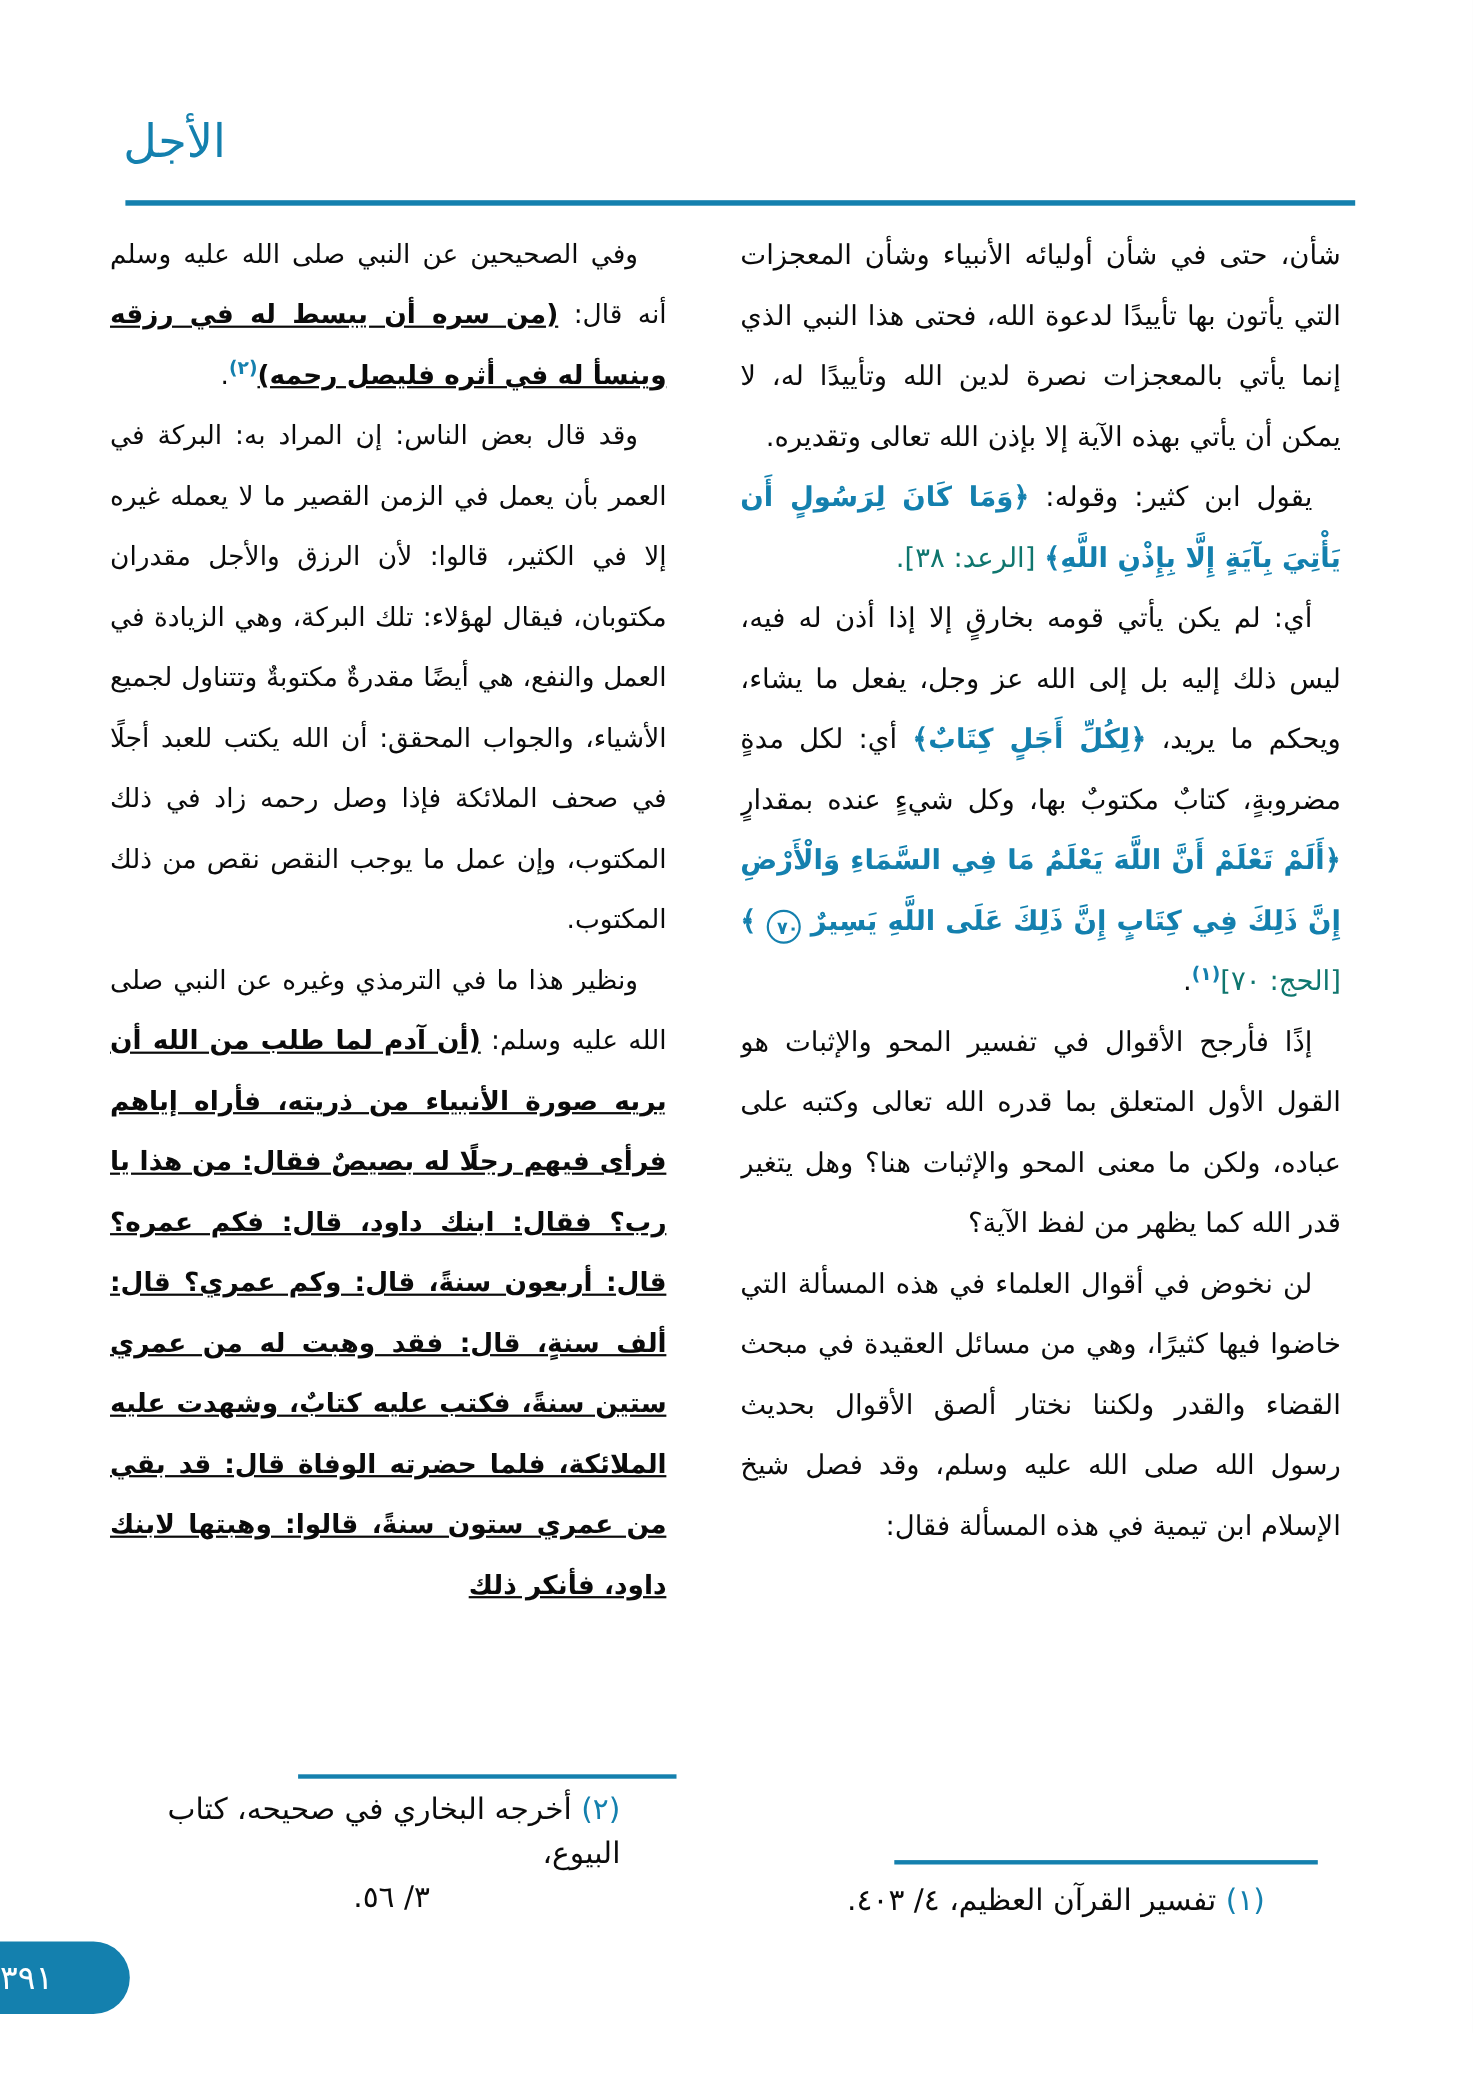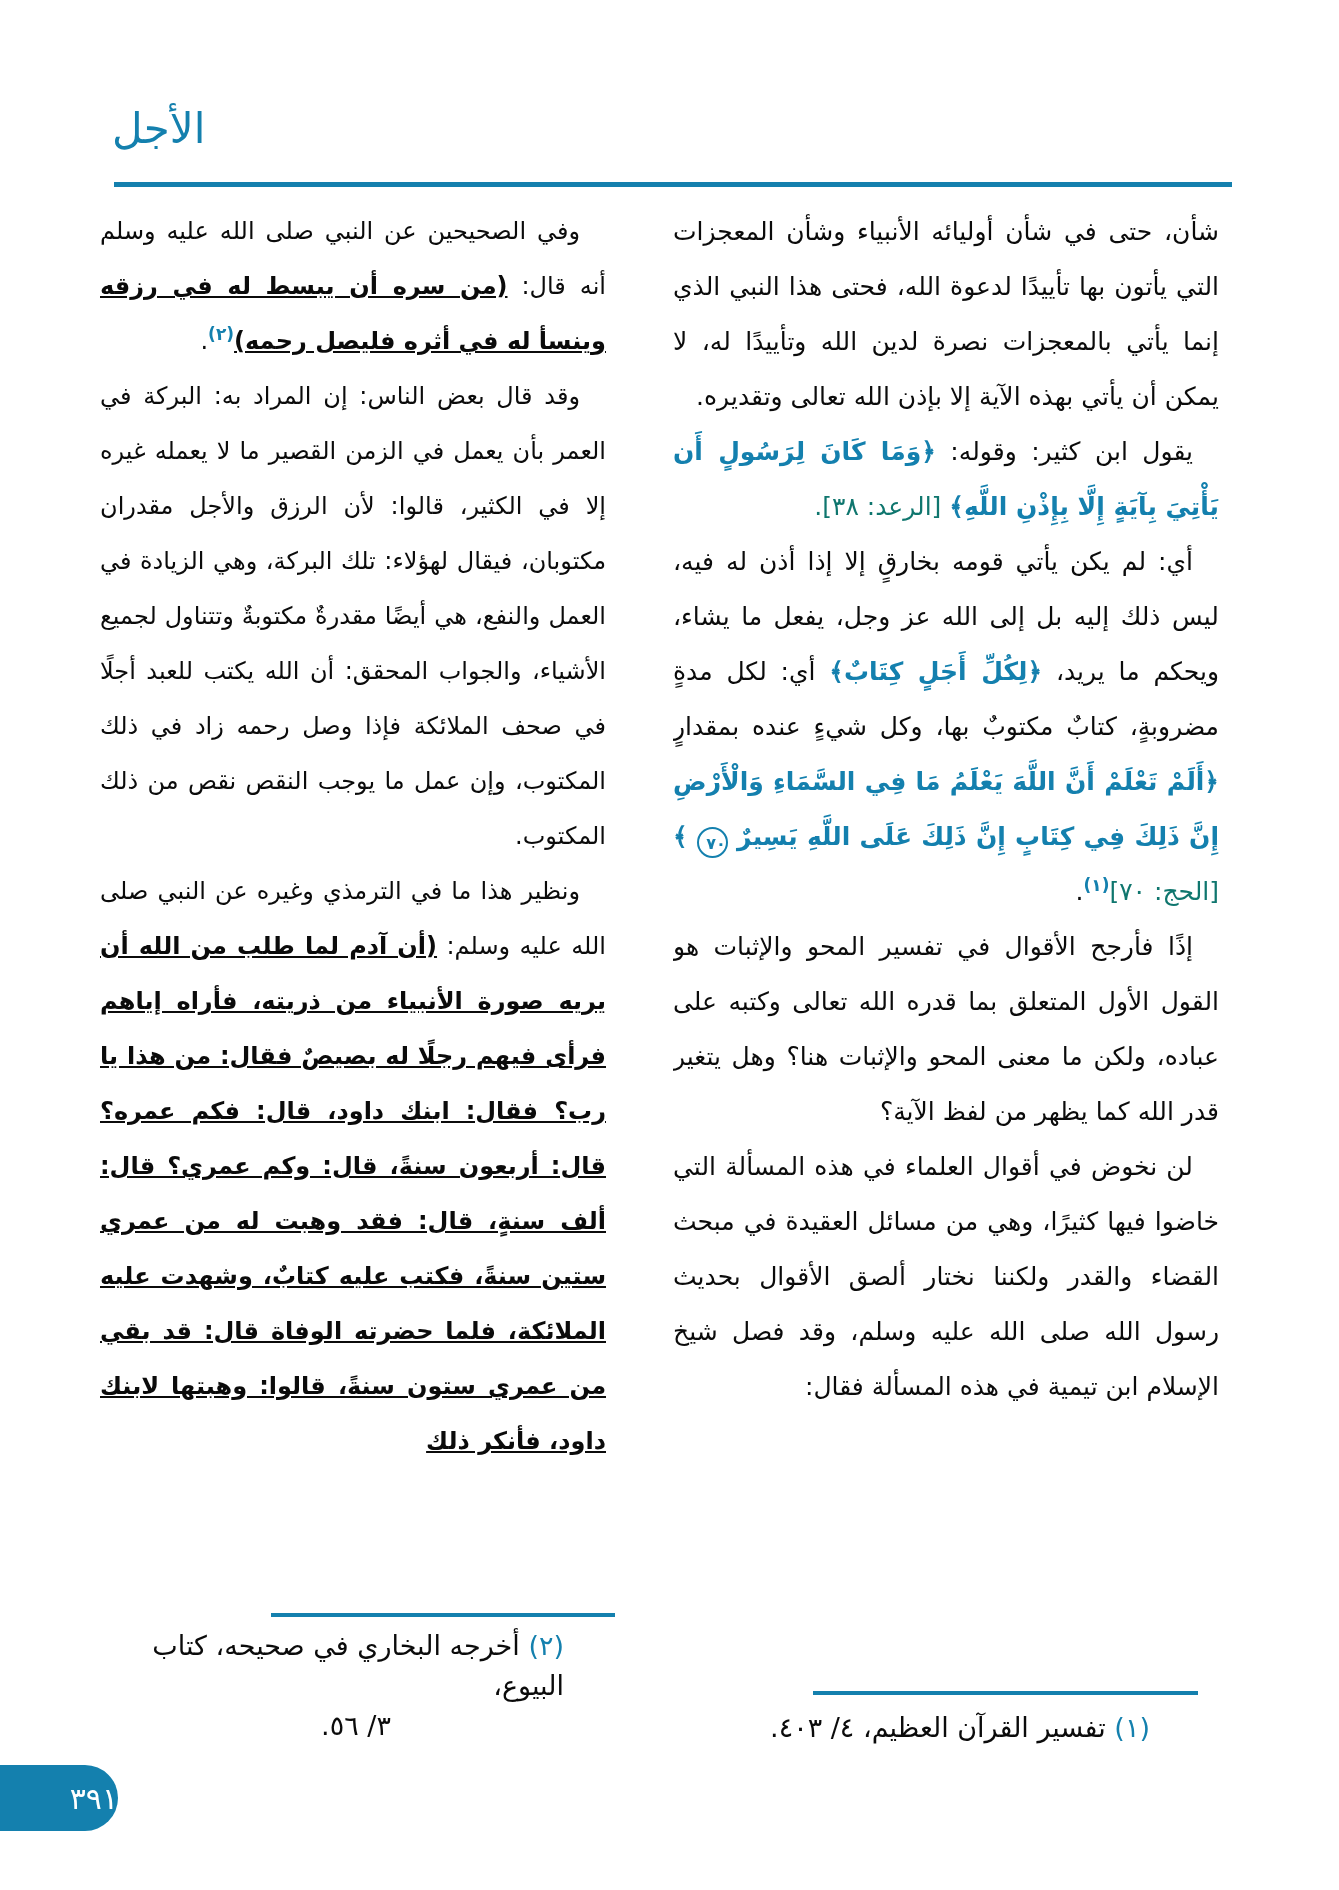--- a/index.html
+++ b/index.html
@@ -113,21 +113,21 @@
     left: 0;
     top: 1765px;
     width: 118px;
     height: 66px;
     background: #1480AE;
     border-radius: 0 33px 33px 0;
     color: #ffffff;
     font-size: 30px;
     display: flex;
     align-items: center;
-    justify-content: flex-start;
+    justify-content: flex-end;
   }
   .footer-site {
     position: absolute;
     left: 152px;
     top: 1782px;
     color: #1480AE;
     font-size: 31px;
     direction: ltr;
     letter-spacing: 1px;
   }

